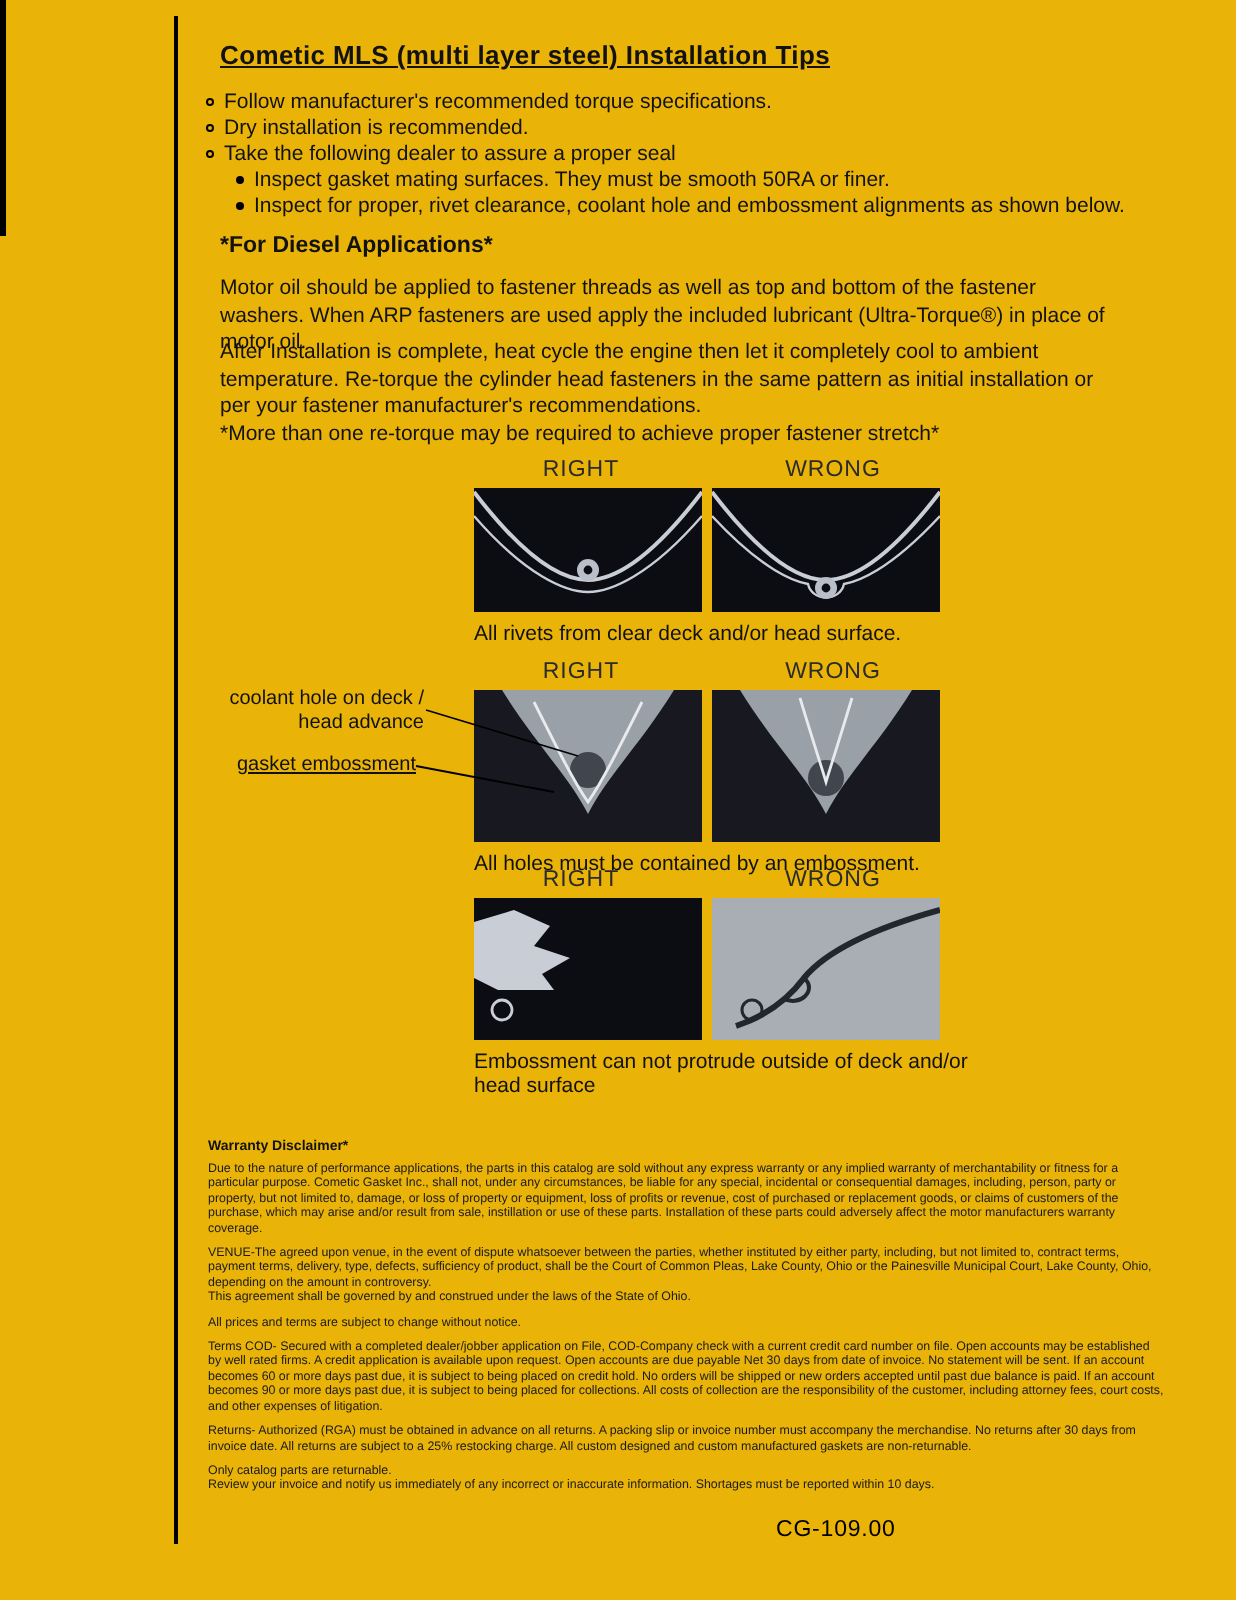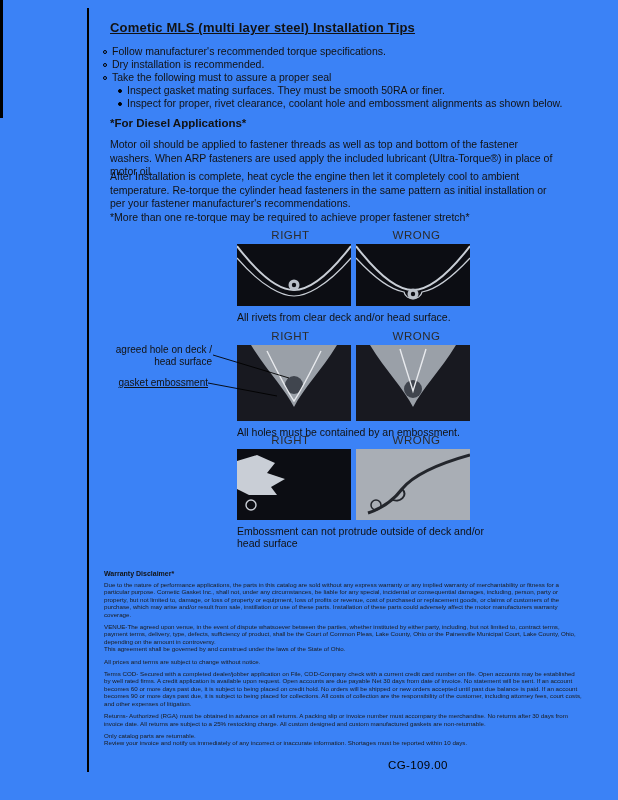--- a/index.html
+++ b/index.html
@@ -1,21 +1,21 @@
 <!DOCTYPE html>
 <html><head>
 <meta charset="utf-8">
 <style>
   * { box-sizing: border-box; margin: 0; padding: 0; }
   html, body { background: #ffffff; }
   .page {
     position: relative;
     width: 618px;
     height: 800px;
-    background: #3b82f6;
+    background: #eab308;
     font-family: "Liberation Sans", sans-serif;
     color: #121212;
     overflow: hidden;
   }
   .edge-sliver { position: absolute; left: 0; top: 0; width: 3px; height: 118px; background: #000; }
   .left-rule { position: absolute; left: 87px; top: 8px; width: 2px; height: 764px; background: #000; }
 
   .title {
     position: absolute; left: 110px; top: 20px;
     font-size: 13px; font-weight: bold; text-decoration: underline;
@@ -63,21 +63,21 @@
 
 <div class="page">
   <div class="edge-sliver"></div>
   <div class="left-rule"></div>
 
   <div class="title">Cometic MLS (multi layer steel) Installation Tips</div>
 
   <div class="tips">
     <div class="tip"><span class="dot"></span><span>Follow manufacturer's recommended torque specifications.</span></div>
     <div class="tip"><span class="dot"></span><span>Dry installation is recommended.</span></div>
-    <div class="tip"><span class="dot"></span><span>Take the following must to assure a proper seal</span></div>
+    <div class="tip"><span class="dot"></span><span>Take the following dealer to assure a proper seal</span></div>
     <div class="tip sub"><span class="dot filled"></span><span>Inspect gasket mating surfaces.  They must be smooth 50RA or finer.</span></div>
     <div class="tip sub"><span class="dot filled"></span><span>Inspect for proper, rivet clearance, coolant hole and embossment alignments as shown below.</span></div>
   </div>
 
   <div class="diesel-heading">*For Diesel Applications*</div>
   <div class="para p-d1">Motor oil should be applied to fastener threads as well as top and bottom of the fastener washers. When ARP fasteners are used apply the included lubricant (Ultra-Torque®) in place of motor oil.</div>
   <div class="para p-d2">After Installation is complete, heat cycle the engine then let it completely cool to ambient temperature. Re-torque the cylinder head fasteners in the same pattern as initial installation or per your fastener manufacturer's recommendations.</div>
   <div class="para p-d3">*More than one re-torque may be required to achieve proper fastener stretch*</div>
 
   <div class="dia dia1">
@@ -119,21 +119,21 @@
       <svg width="114" height="76" viewBox="0 0 114 76">
         <rect width="114" height="76" fill="#181920"></rect>
         <path d="M14,0 C30,26 48,44 57,62 C66,44 84,26 100,0 Z" fill="#9aa0a8"></path>
         <circle cx="57" cy="44" r="9" fill="#40454e"></circle>
         <path d="M44,4 C50,24 54,36 57,46 C60,36 64,24 70,4" fill="none" stroke="#e8eaee" stroke-width="1.4"></path>
       </svg>
     </div>
     <div class="dcaption">All holes must be contained by an embossment.</div>
   </div>
 
-  <div class="ann ann1">agreed hole on deck / head surface</div>
+  <div class="ann ann1">coolant hole on deck / head advance</div>
   <div class="ann ann2">gasket embossment</div>
   <svg class="ann-lines" width="90" height="50" viewBox="0 0 90 50">
     <line x1="8" y1="5" x2="84" y2="28" stroke="#000" stroke-width="0.9"></line>
     <line x1="3" y1="33" x2="72" y2="46" stroke="#000" stroke-width="0.9"></line>
   </svg>
 
   <div class="dia dia3">
     <div class="dlabels">
       <span class="dlabel">RIGHT</span>
       <span class="dlabel">WRONG</span>

